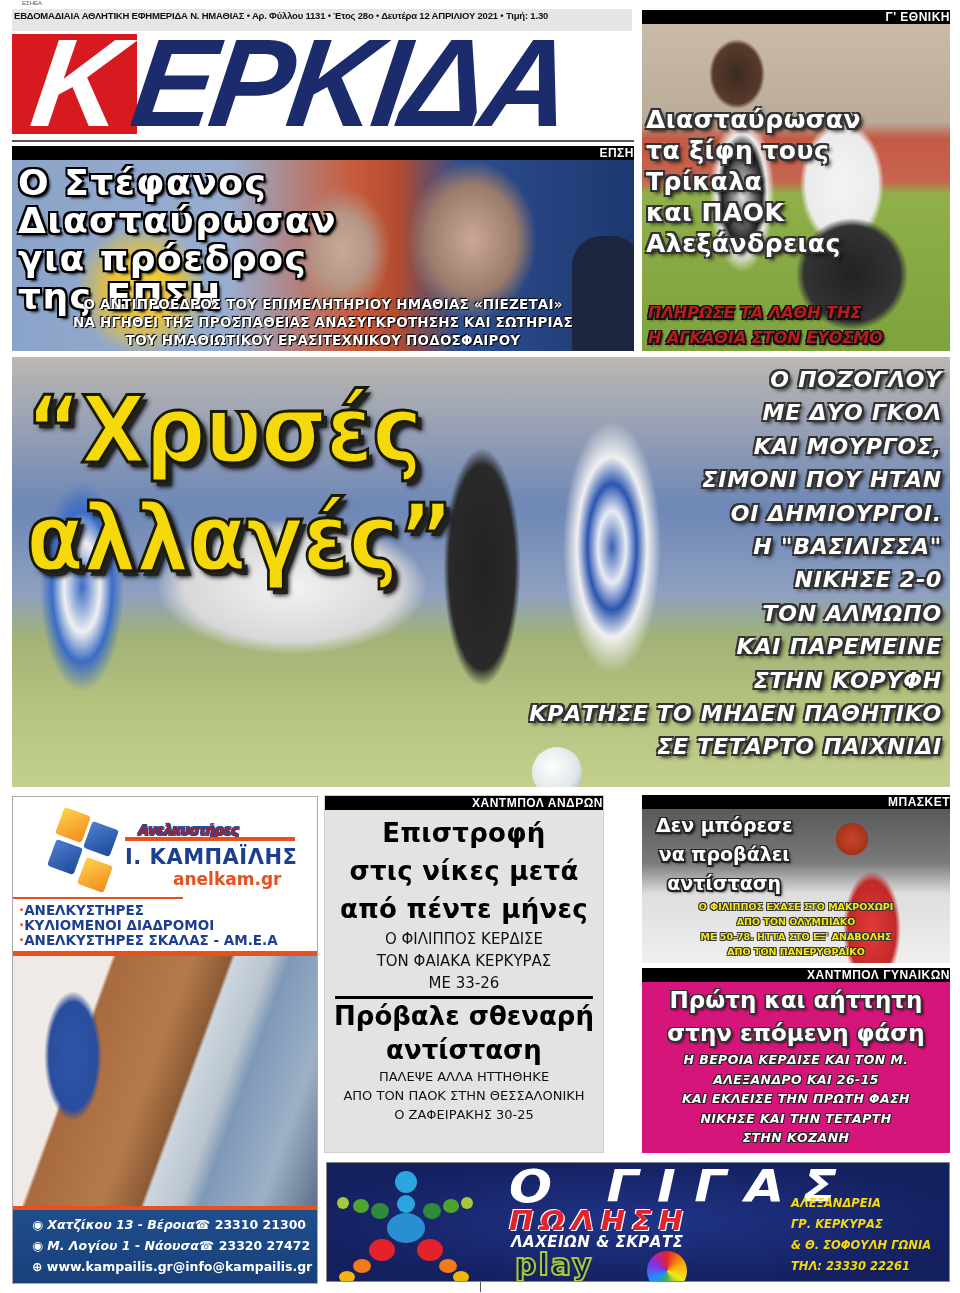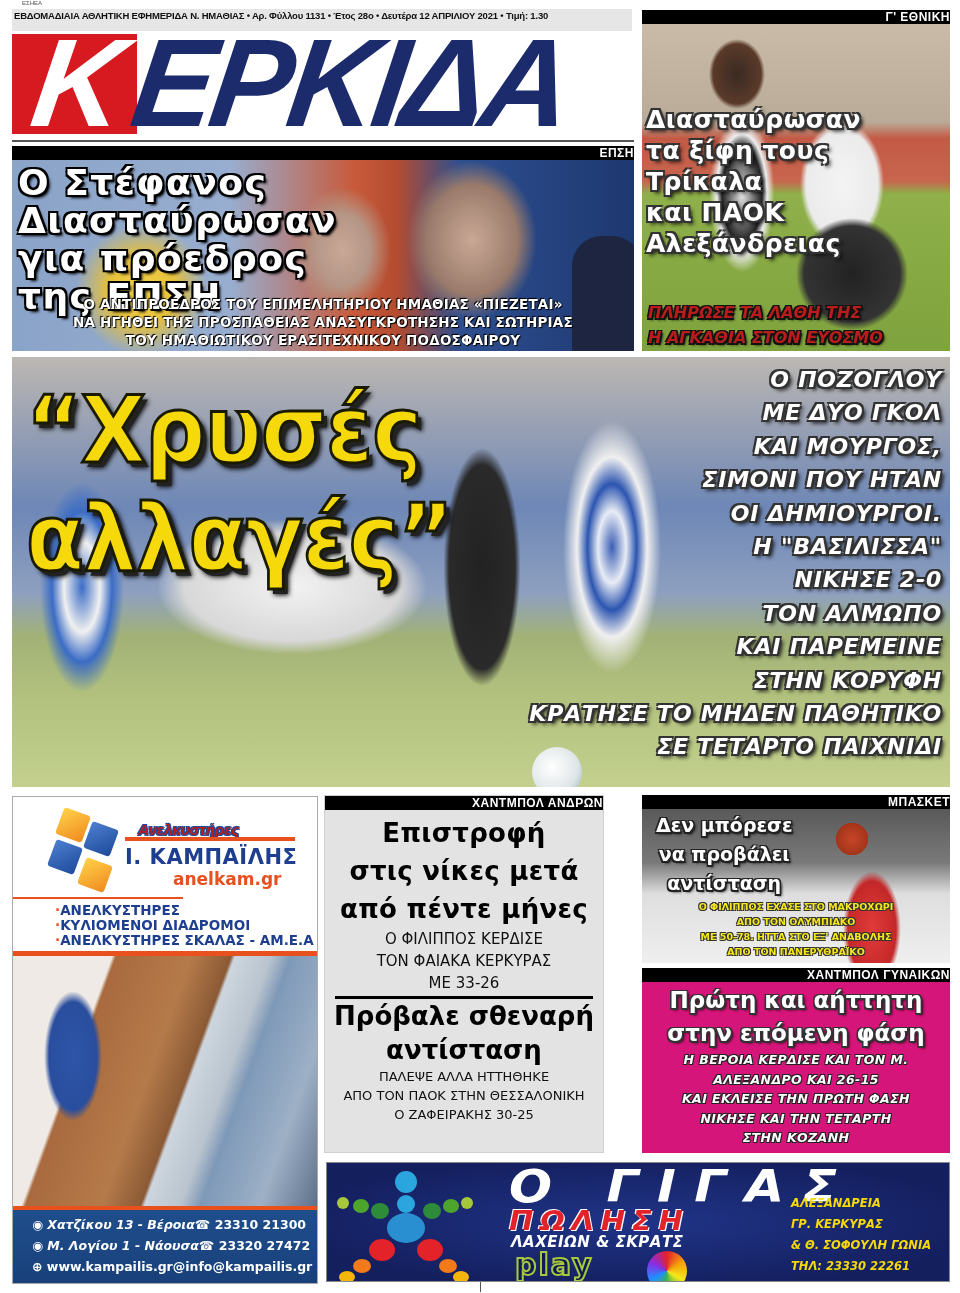--- a/index.html
+++ b/index.html
@@ -62,21 +62,21 @@
   .cube { position: absolute; width: 28px; height: 28px; transform: rotate(20deg); border-radius: 3px; }
   #ad1 .cube.c1 { left: 18px; top: 4px; background: linear-gradient(135deg,#ffd24a,#f08a1e); }
   #ad1 .cube.c2 { left: 46px; top: 18px; background: linear-gradient(135deg,#4d7fd0,#1e4a9a); }
   #ad1 .cube.c3 { left: 10px; top: 36px; background: linear-gradient(135deg,#4d7fd0,#1e4a9a); }
   #ad1 .cube.c4 { left: 40px; top: 54px; background: linear-gradient(135deg,#ffd24a,#f08a1e); }
   #ad1 .tagline { position: absolute; left: 114px; top: 24px; font-style: italic; font-weight: bold; font-size: 15px; color: #b91c1c; background: transparent; text-shadow: -1px -1px 0 #1e4a9a, 1px -1px 0 #1e4a9a, -1px 1px 0 #1e4a9a, 1px 1px 0 #1e4a9a; margin-left: 11px; }
   #ad1 .tag-line-bar { position: absolute; left: 112px; top: 40px; width: 170px; height: 4px; background: #e8501e; }
   #ad1 .brand { position: absolute; left: 112px; top: 48px; font-weight: bold; font-size: 21px; color: #1e3f8f; letter-spacing: 0.5px; font-family: "DejaVu Sans", sans-serif; }
   #ad1 .site { position: absolute; left: 160px; top: 72px; font-weight: bold; font-size: 17px; color: #e8501e; font-family: "DejaVu Sans", sans-serif; }
   #ad1 .rule { position: absolute; left: 0; top: 100px; width: 170px; height: 2px; background: #e8501e; }
-  #ad1 .services { position: absolute; left: 6px; top: 106px; font-weight: bold; font-size: 13.5px; line-height: 15px; color: #1e3f8f; font-family: "DejaVu Sans", sans-serif; margin-left: 36px; }
+  #ad1 .services { position: absolute; left: 6px; top: 106px; font-weight: bold; font-size: 13.5px; line-height: 15px; color: #1e3f8f; font-family: "DejaVu Sans", sans-serif; }
   #ad1 .services .dot { color: #e8501e; }
   #ad1 .orange-bar { position: absolute; left: 0; top: 154px; width: 306px; height: 5px; background: #e8501e; }
   #ad1 .photo { position: absolute; left: 0; top: 159px; width: 306px; height: 250px;
     background:
       radial-gradient(ellipse 40px 90px at 60px 100px, #2d55a8 0%, #2a4e9e 60%, transparent 72%),
       linear-gradient(110deg, #efeae5 0%, #efeae5 25%, #a86a3e 26%, #b57a4a 45%, #8b5a35 55%, #cdd6de 56%, #b9c4ce 65%, #7e99b8 70%, #9db0c6 85%, #5d6f88 100%); }
   #ad1 .orange-bar2 { position: absolute; left: 0; top: 409px; width: 306px; height: 4px; background: #e8501e; }
   #ad1 .contact { position: absolute; left: 0; top: 413px; width: 306px; height: 75px; background: linear-gradient(180deg,#1f4e8c,#18407a); color: #fff; font-weight: bold; font-size: 12.5px; line-height: 21px; padding: 4px 19px; font-family: "DejaVu Sans", sans-serif; }
   #ad1 .contact .row { display: flex; justify-content: space-between; white-space: nowrap; }
   #ad1 .contact .it { font-style: italic; }

